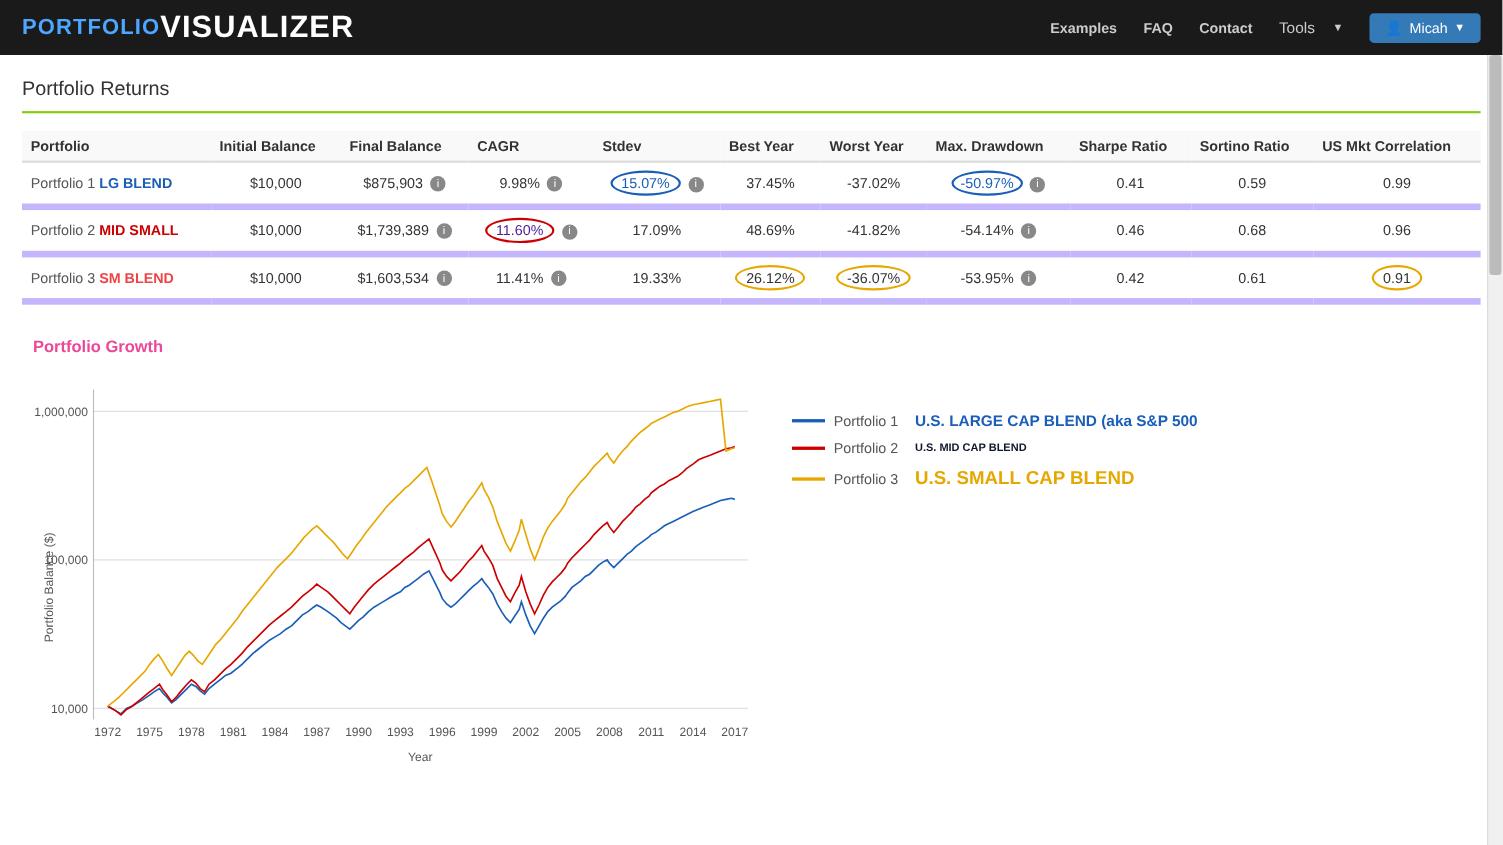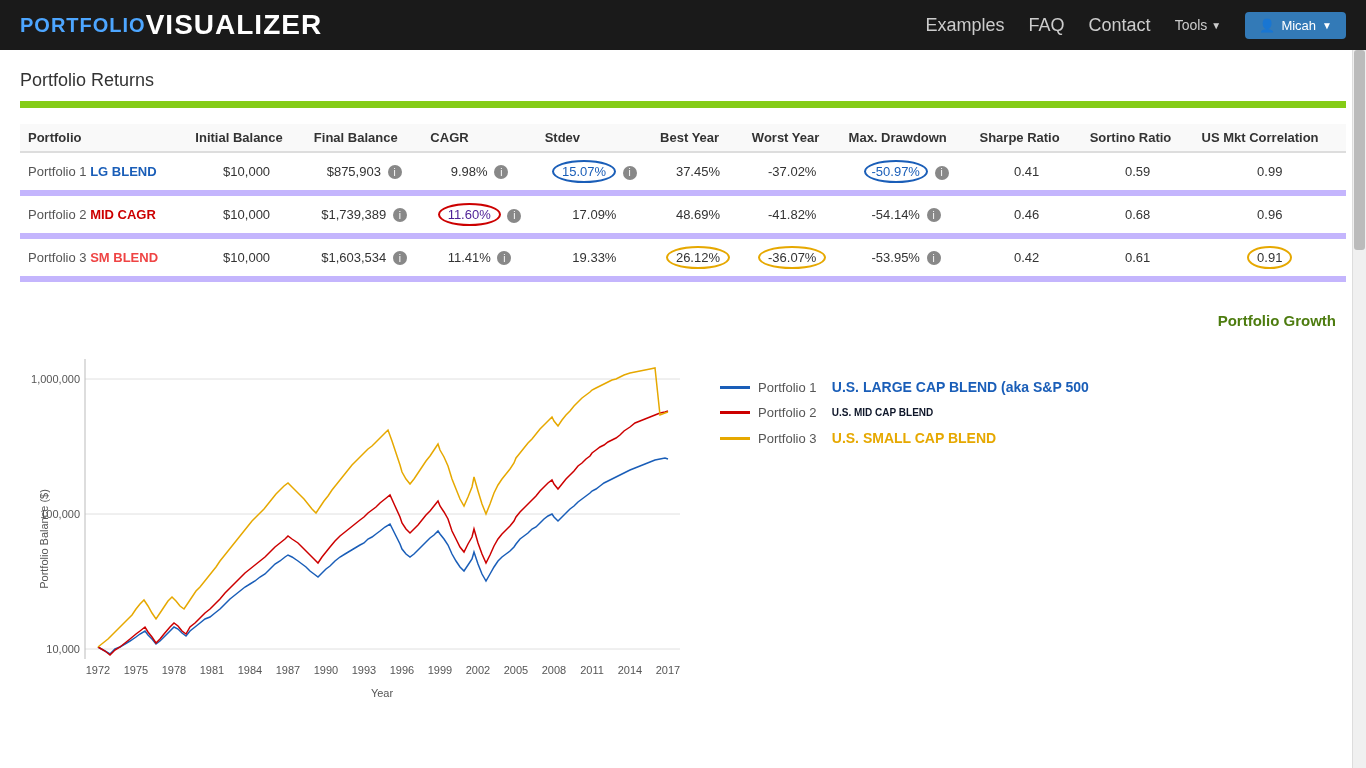--- a/index.html
+++ b/index.html
@@ -11,41 +11,41 @@
       height: 50px;
       display: flex;
       align-items: center;
       padding: 0 20px;
       justify-content: space-between;
     }
     .nav-logo { display: flex; align-items: center; gap: 0; }
     .nav-logo-portfolio { color: #4da6ff; font-size: 20px; font-weight: bold; letter-spacing: 1px; }
     .nav-logo-visualizer { color: #fff; font-size: 28px; font-weight: bold; letter-spacing: 1px; }
     .nav-right { display: flex; align-items: center; gap: 24px; }
-    .nav-link { color: #ccc; text-decoration: none; font-size: 18px; cursor: pointer; }
-    .nav-tools { color: #ccc; font-size: 14px; cursor: pointer; display: flex; align-items: center; gap: 4px; }
+    .nav-link { color: #ccc; text-decoration: none; font-size: 13px; cursor: pointer; font-weight: bold; }
+    .nav-tools { color: #ccc; font-size: 14px; cursor: pointer; display: flex; align-items: center; gap: 16px; }
     .nav-user-btn {
       background: #337ab7;
       color: #fff;
       border: none;
       padding: 6px 14px;
       border-radius: 4px;
       font-size: 13px;
       cursor: pointer;
       display: flex;
       align-items: center;
       gap: 6px;
     }
     .caret { font-size: 10px; }
 
     
     .main-content { padding: 20px 20px 0 20px; }
 
     
-    .page-title { font-size: 18px; font-weight: normal; color: #333; margin-bottom: 16px; border-bottom: 7px solid #84cc16; padding-bottom: 10px; }
+    .page-title { font-size: 18px; font-weight: normal; color: #333; margin-bottom: 16px; border-bottom: 2px solid #84cc16; padding-bottom: 10px; }
 
     
     table { width: 100%; border-collapse: collapse; font-size: 13px; }
     th { text-align: left; font-weight: bold; color: #333; padding: 6px 8px; border-bottom: 2px solid #ddd; background: #f9f9f9; }
     th:first-child { text-align: left; }
     td { padding: 7px 8px; border-bottom: 6px solid #c4b5fd; text-align: center; margin-top: 32px; }
     td:first-child { text-align: left; }
 
     .portfolio-label { font-weight: normal; color: #555; }
     .p1-name { color: #1a5eb8; font-weight: bold; }
@@ -91,34 +91,34 @@
       color: #fff;
       border-radius: 50%;
       font-size: 10px;
       margin-left: 3px;
       cursor: pointer;
       vertical-align: middle;
     }
 
     
     .chart-section { margin-top: 30px; padding: 0 10px; }
-    .chart-title { text-align: right; font-size: 15px; font-weight: bold; color: #4d7c0f; margin-bottom: 10px; }
+    .chart-title { text-align: left; font-size: 15px; font-weight: bold; color: #ec4899; margin-bottom: 10px; }
 
     .chart-wrapper { display: flex; gap: 30px; align-items: flex-start; }
     .chart-area { position: relative; flex: 0 0 650px; }
     .chart-legend { padding-top: 40px; }
     .legend-item { display: flex; align-items: center; gap: 8px; margin-bottom: 10px; font-size: 13px; }
     .legend-line { width: 30px; height: 3px; }
     .legend-p1 { background: #1a5eb8; }
     .legend-p2 { background: #cc0000; }
     .legend-p3 { background: #e6a800; }
     .legend-text-label { color: #555; }
     .legend-name-p1 { color: #1a5eb8; font-weight: bold; font-size: 14px; }
     .legend-name-p2 { color: #0f172a; font-weight: bold; font-size: 10px; }
-    .legend-name-p3 { color: #e6a800; font-weight: bold; font-size: 14px; }
+    .legend-name-p3 { color: #e6a800; font-weight: bold; font-size: 17px; }
 
     
     svg.chart-svg { display: block; }
     .axis-label { font-size: 11px; fill: #555; }
     .axis-label-rotated { font-size: 11px; fill: #555; }
     .grid-line { stroke: #e0e0e0; stroke-width: 1; }
     .y-axis-label { font-size: 11px; fill: #555; }
     .x-axis-label { font-size: 11px; fill: #555; }
 
     
@@ -191,21 +191,21 @@
         <td>-37.02%</td>
         <td><span class="circle-blue-neg">-50.97%</span> <span class="info-icon">i</span></td>
         <td>0.41</td>
         <td>0.59</td>
         <td>0.99</td>
       </tr>
 
       <tr>
         <td>
           <span class="portfolio-label">Portfolio 2 </span>
-          <span class="p2-name">MID CAGR</span>
+          <span class="p2-name">MID SMALL</span>
         </td>
         <td>$10,000</td>
         <td>$1,739,389 <span class="info-icon">i</span></td>
         <td><span class="circle-red">11.60%</span> <span class="info-icon">i</span></td>
         <td>17.09%</td>
         <td>48.69%</td>
         <td>-41.82%</td>
         <td>-54.14% <span class="info-icon">i</span></td>
         <td>0.46</td>
         <td>0.68</td>

